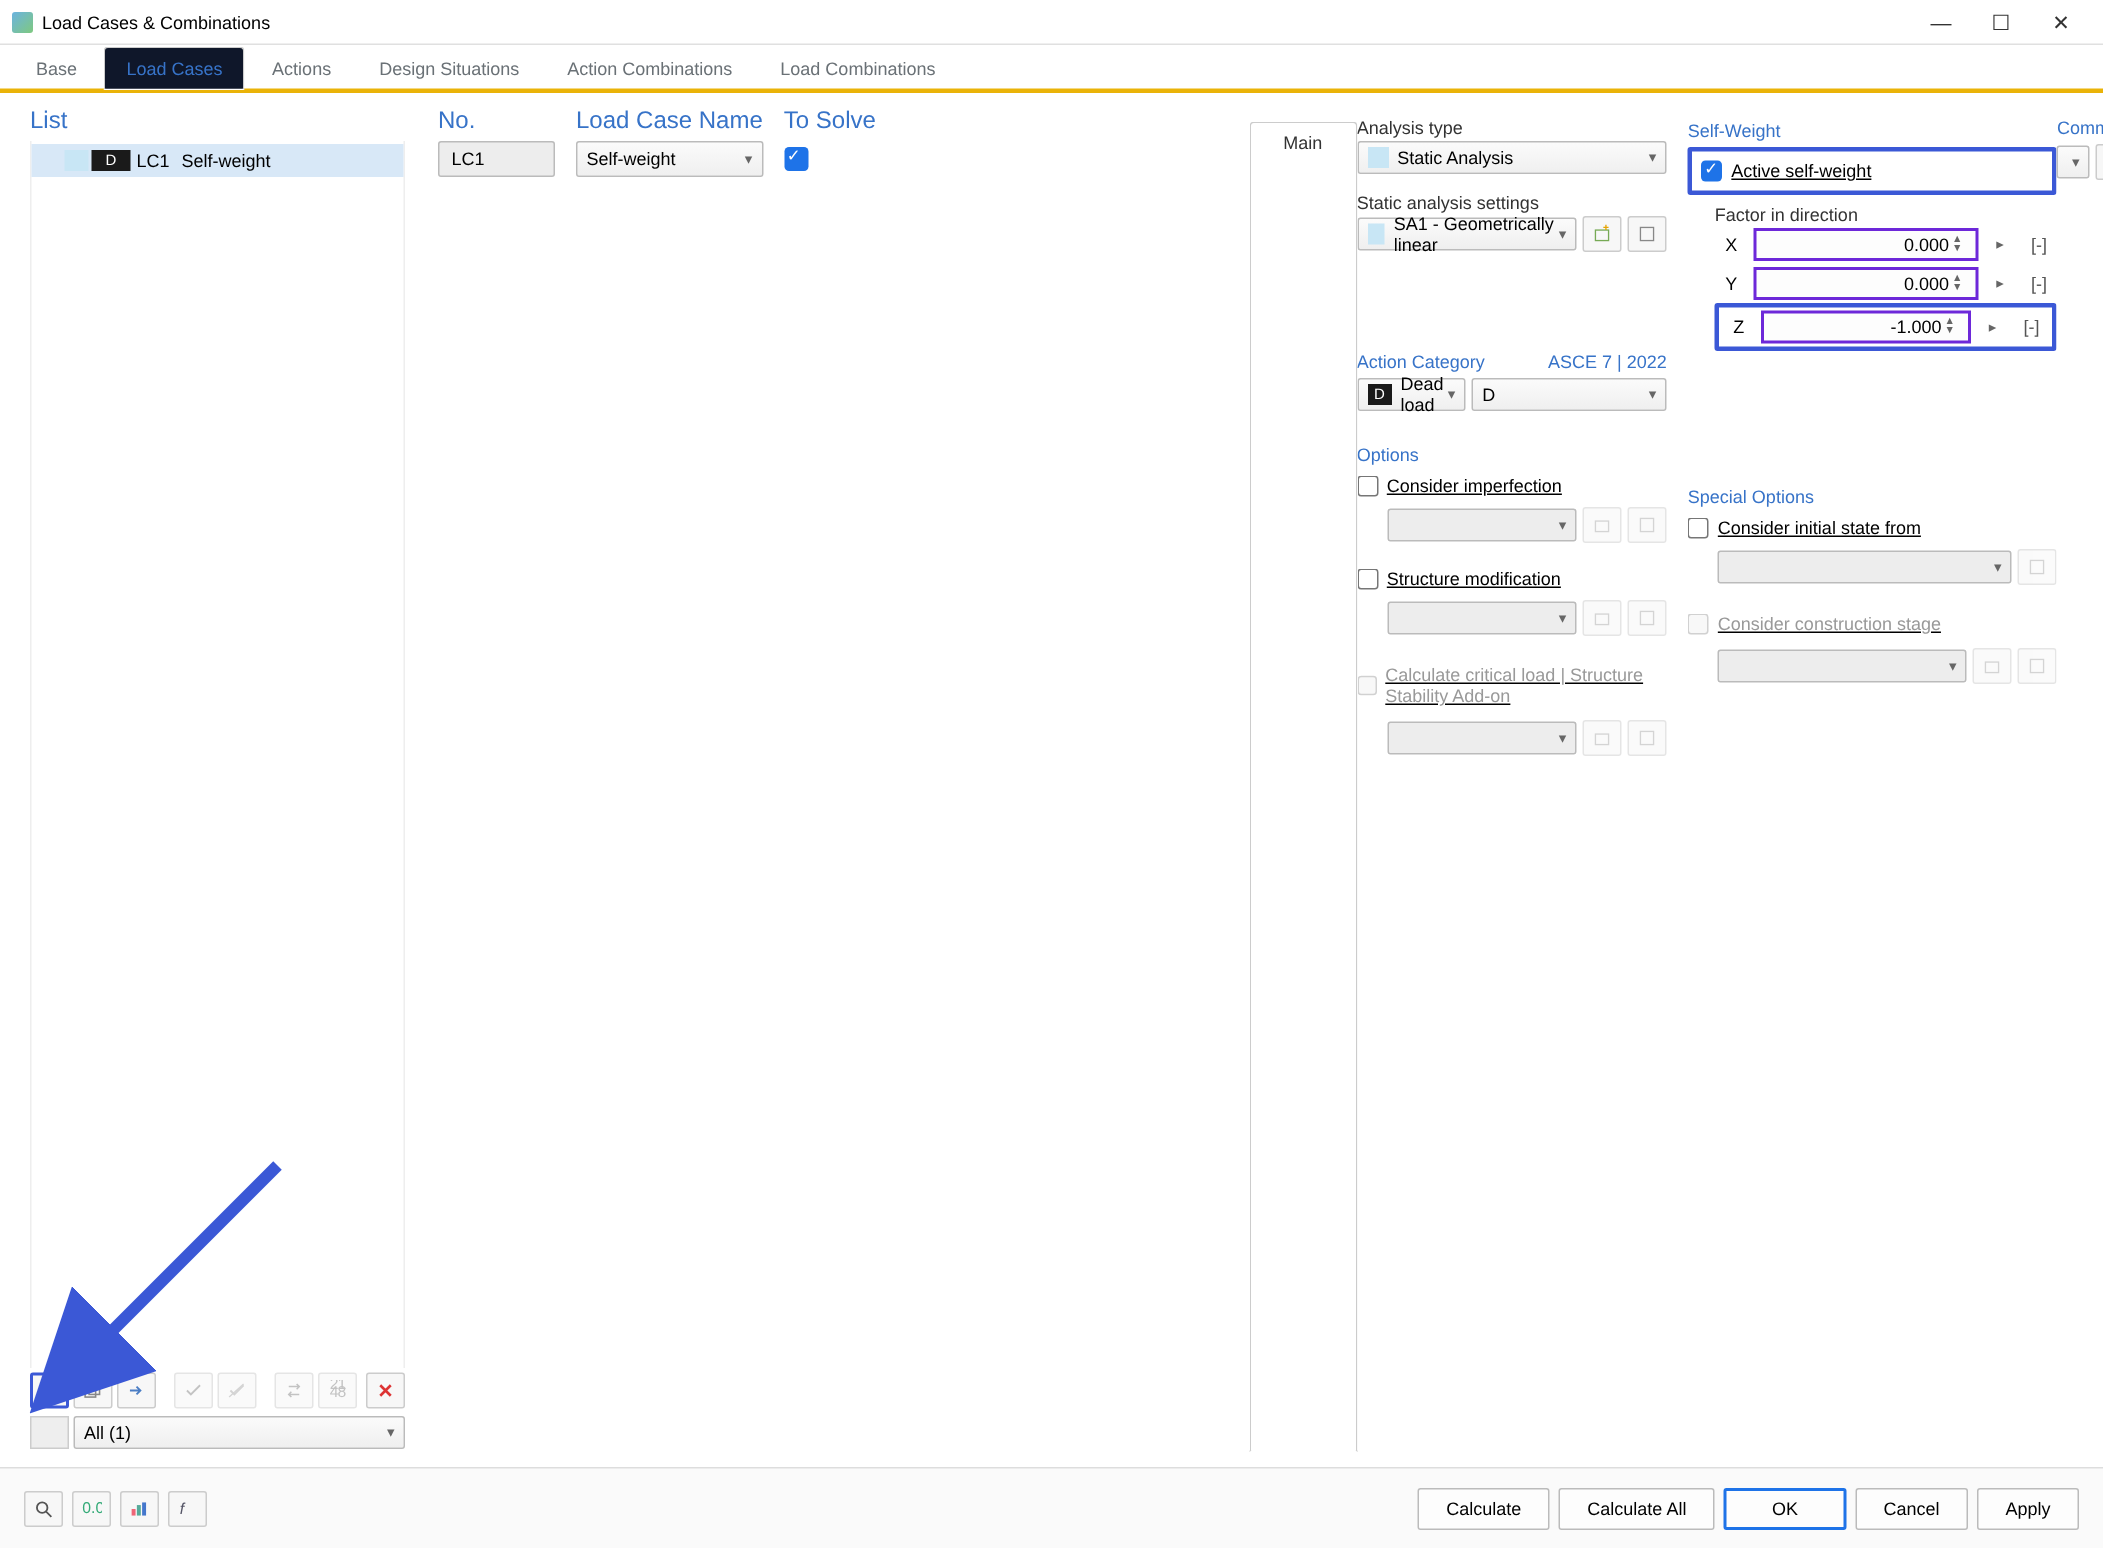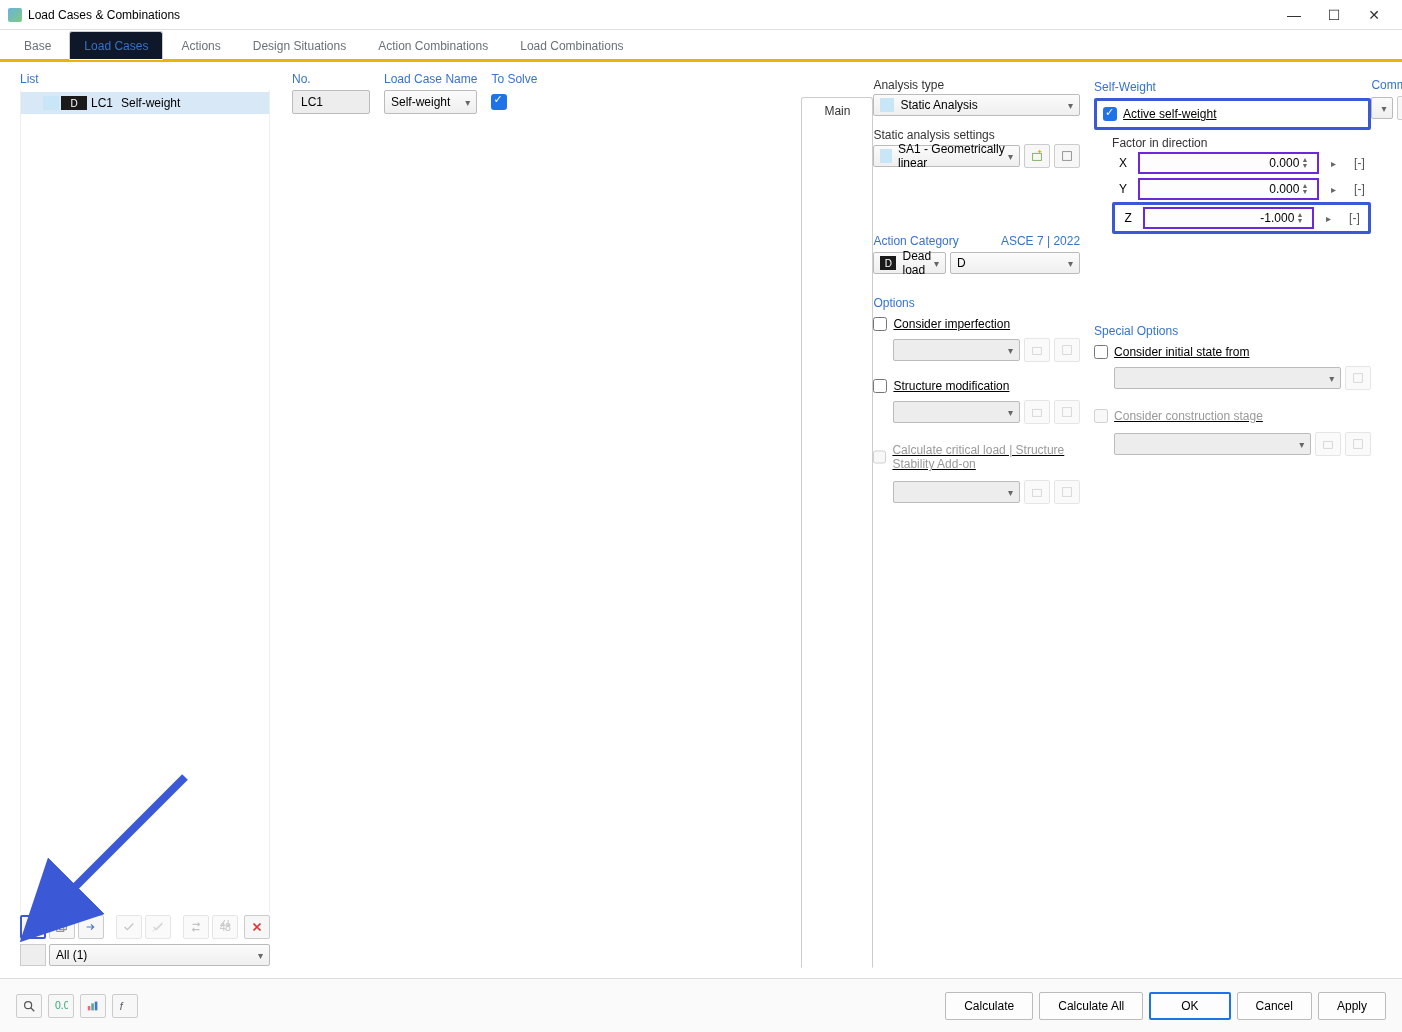--- a/index.html
+++ b/index.html
@@ -16,21 +16,21 @@
 .tabbar { height:32px; display:flex; align-items:flex-end; border-bottom:3px solid #eab308; padding:0 10px; gap:4px;}
 .tab { padding:7px 14px 6px; color:#6a7176; cursor:pointer; }
 .tab.active { border:1px solid #ccc; border-bottom:1px solid #fff; background:#0f172a; border-radius:3px 3px 0 0; color:#3773c8; position:relative; top:1px;}
 
 
 .content { position:absolute; top:62px; left:0; right:0; bottom:60px; display:flex; }
 .left-panel { width:410px; padding:6px 14px 4px 20px; display:flex; flex-direction:column; position:relative;}
 .right-panel { flex:1; padding:6px 16px 4px 8px; display:flex; }
 
 
-.section-header { color:#3773c8; font-size:12px; padding:4px 0; }
+.section-header { color:#3773c8; font-size:16px; padding:4px 0; }
 .list-body { flex:1; border-left:1px solid #eee; border-right:1px solid #eee; background:#fff; position:relative;}
 .list-row { height:22px; display:flex; align-items:center; background:#d8e8f7; margin-top:2px;}
 .list-row .swatch-wrap { width:70px; display:flex; align-items:center; justify-content:flex-end; padding-right:4px; gap:2px;}
 .list-row .swatch-light { width:16px; height:14px; background:#c8e6f5;}
 .list-row .swatch-d { width:26px; height:14px; background:#1a1a1a; color:#fff; font-size:10px; display:flex; align-items:center; justify-content:center;}
 .list-row .lc-no { width:30px; text-align:left; }
 .list-row .lc-name { flex:1; }
 
 .list-toolbar { height:30px; display:flex; align-items:center; gap:3px; padding:2px 0; }
 .small-btn { width:26px; height:24px; border:1px solid #ccc; background:#f7f7f7; display:flex; align-items:center; justify-content:center; border-radius:2px; cursor:pointer; }
@@ -52,21 +52,21 @@
 .header-row { display:flex; gap:14px; }
 .header-col { display:flex; flex-direction:column; }
 .header-col.no { width:78px;}
 .header-col.name { flex:1;}
 .header-col.solve { width:310px;}
 .input-box { height:24px; border:1px solid #bbb; background:#ededed; display:flex; align-items:center; padding:0 8px; border-radius:2px;}
 .solve-check { width:16px; height:16px; background:#1e73e8; border-radius:3px; position:relative; margin-top:4px;}
 .solve-check::after{content:"✓"; color:#fff; font-size:11px; position:absolute; left:2px; top:-1px;}
 
 
-.subtab-row { margin-top:28px; border-bottom:1px solid #ccc; display:flex;}
+.subtab-row { margin-top:12px; border-bottom:1px solid #ccc; display:flex;}
 .subtab { padding:6px 22px; border:1px solid #ccc; border-bottom:1px solid #fff; border-radius:3px 3px 0 0; background:#fff; color:#333; position:relative; top:1px;}
 
 
 .body-cols { flex:1; display:flex; gap:14px; margin-top:8px; overflow:hidden;}
 .col-main { flex:1; display:flex; flex-direction:column; gap:6px;}
 .col-side { width:322px; display:flex; flex-direction:column; gap:6px;}
 
 .group { }
 .group-title { color:#3773c8; padding:4px 0;}
 .group-title.right { display:flex; justify-content:space-between;}

